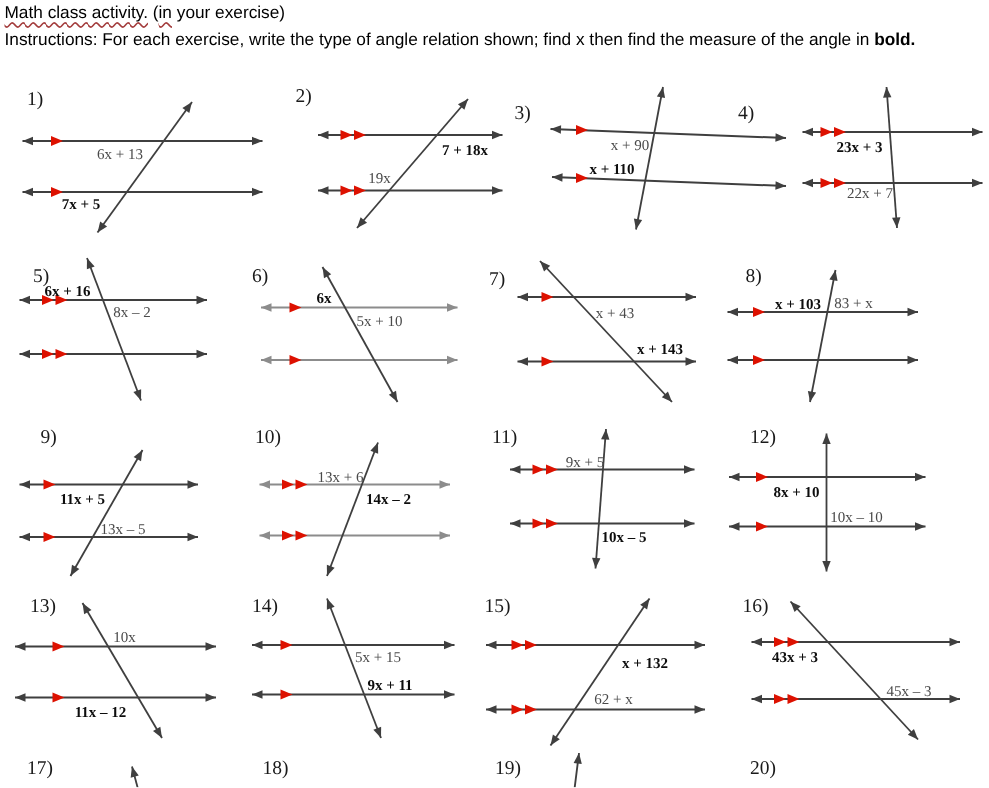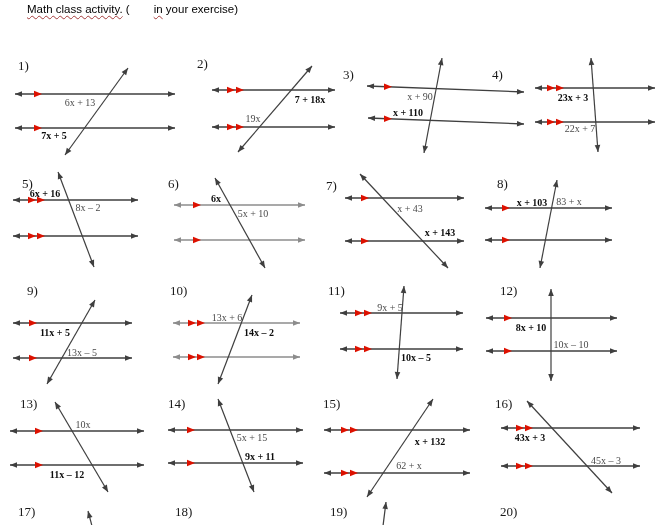--- a/index.html
+++ b/index.html
@@ -1,34 +1,35 @@
 <!DOCTYPE html>
 <html><head>
 <meta charset="utf-8">
 <style>
   html,body{margin:0;padding:0;background:#fff;}
   .page{position:relative;width:659px;height:525px;background:#ffffff;overflow:hidden;
         font-family:"Liberation Sans",sans-serif;}
   .hdr{position:absolute;left:3px;top:3px;font-size:11.5px;color:#000;white-space:nowrap;}
   .instr{position:absolute;left:3px;top:21px;font-size:11.5px;color:#000;white-space:nowrap;}
   .wavy{text-decoration-line:underline;text-decoration-style:wavy;
-        text-decoration-color:#a33c3c;text-decoration-thickness:1px;text-underline-offset:2px;margin-left:24px;}
+        text-decoration-color:#a33c3c;text-decoration-thickness:1px;text-underline-offset:2px;}
   .instr b{font-weight:bold;}
   svg#canvas{position:absolute;left:0;top:0;}
   .num{font-family:"Liberation Serif",serif;font-size:13px;fill:#1a1a1a;}
   .lbl{font-family:"Liberation Serif",serif;font-size:10px;fill:#4a4a4a;text-anchor:middle;}
   .lbl.b{font-weight:bold;fill:#0d0d0d;}
 </style>
 </head>
 <body>
 
 <div class="page">
 
   <div class="hdr"><span class="wavy">Math class activity.</span><span> (</span><span class="wavy">in</span><span> your exercise)</span></div>
 
+  <div class="instr"><span>Instructions:  For each exercise, write the type of angle relation shown; find x then find the measure of the angle in </span><b>bold.</b></div>
 
   <svg id="canvas" width="659" height="525" viewBox="0 0 659 525">
       <g>
         <text x="18" y="70" class="num">1)</text>
         <line x1="15" y1="94" x2="175" y2="94" stroke="#3f3f3f" stroke-width="1.3"></line>
         <polygon points="175,94 168.0,91.2 168.0,96.8" fill="#3f3f3f"></polygon>
         <polygon points="15,94 22.0,96.8 22.0,91.2" fill="#3f3f3f"></polygon>
         <polygon points="42,94 34,90.7 34,97.3" fill="#dd1100"></polygon>
         <line x1="15" y1="128" x2="175" y2="128" stroke="#3f3f3f" stroke-width="1.3"></line>
         <polygon points="175,128 168.0,125.2 168.0,130.8" fill="#3f3f3f"></polygon>

